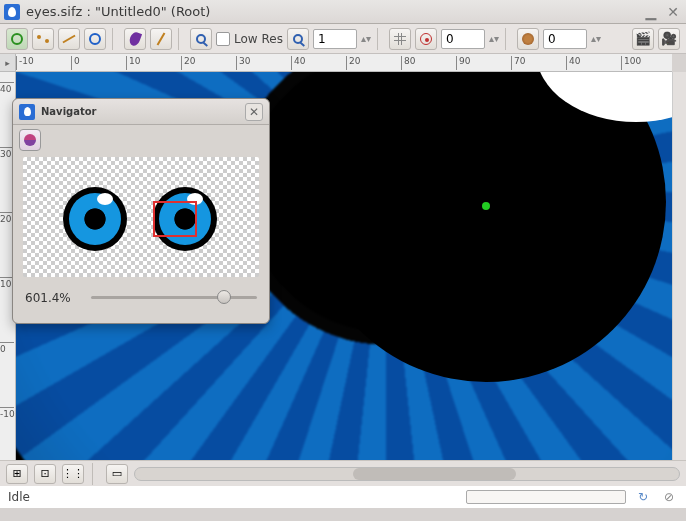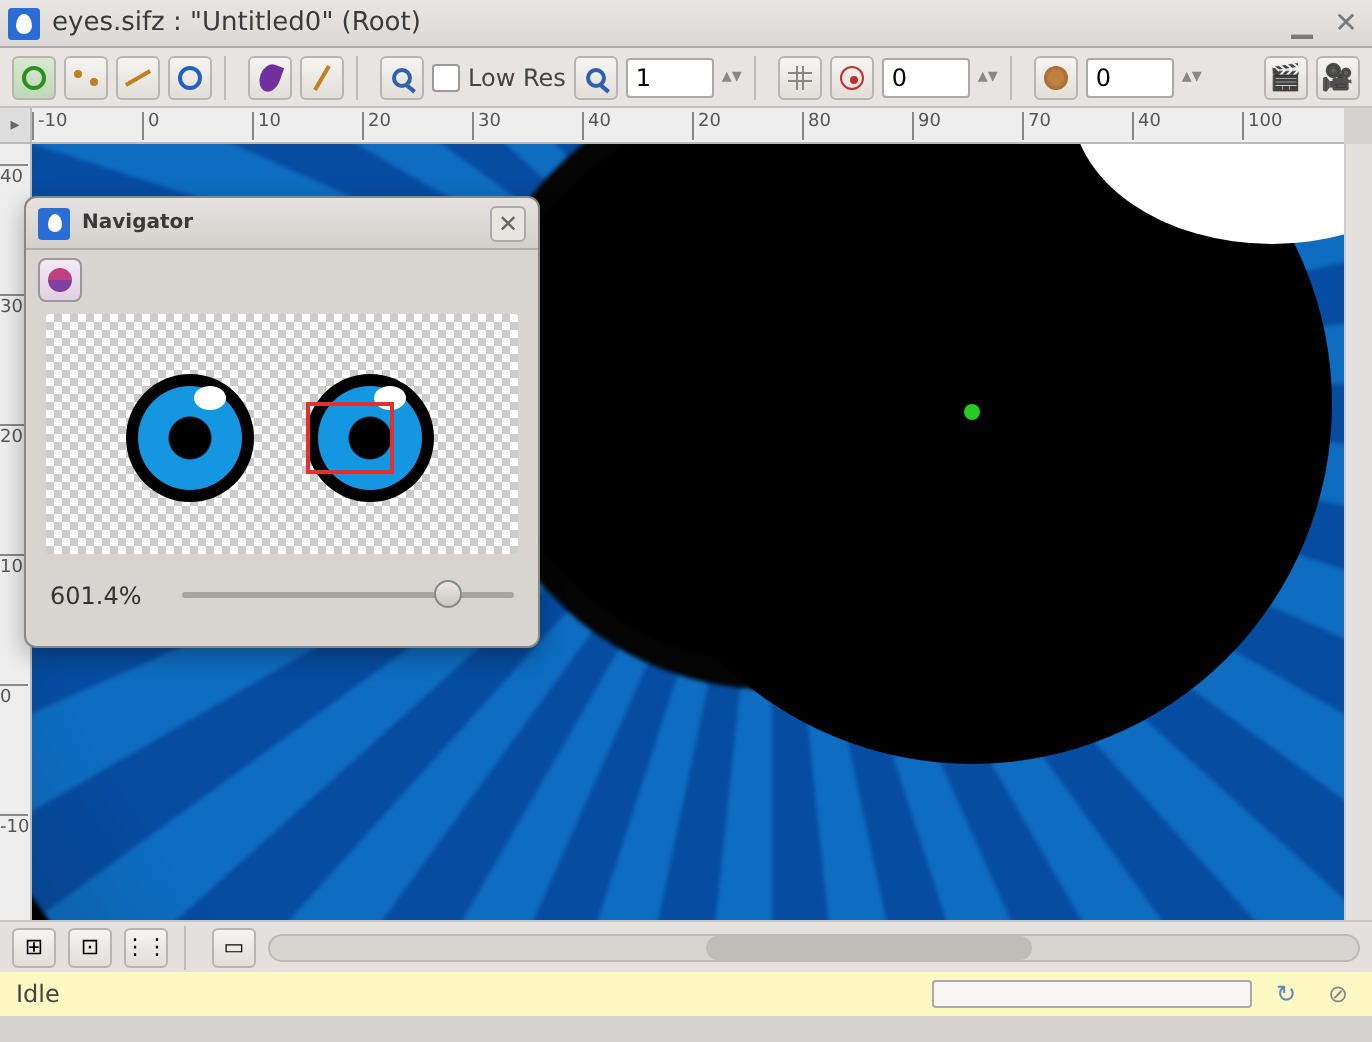--- a/index.html
+++ b/index.html
@@ -55,21 +55,21 @@
 .green-dot{position:absolute;width:8px;height:8px;border-radius:50%;background:#2c2;left:466px;top:130px;}
 
 .vscroll{position:absolute;right:0;top:18px;bottom:0;width:14px;background:#e4e0de;border-left:1px solid #ccc;}
 
 
 .bottombar { height: 26px; background:#e4e0de; border-top:1px solid #c8c4c0; display:flex;align-items:center;padding:0 6px;gap:6px;}
 .bbtn{width:22px;height:20px;border:1px solid #b8b4b0;border-radius:3px;background:linear-gradient(#f6f4f2,#e2ded8);display:flex;align-items:center;justify-content:center;font-size:11px;}
 .hscroll{flex:1;height:14px;background:#d8d4d0;border:1px solid #bbb;border-radius:7px;position:relative;}
 .hscroll .thumb{position:absolute;left:40%;width:30%;height:100%;background:#c0bcb8;border-radius:7px;}
 
-.statusbar{height:22px;background:#fef9c3;display:flex;align-items:center;padding:0 8px;font-size:12px;color:#444;gap:8px;}
+.statusbar{height:22px;background:#ffffff;display:flex;align-items:center;padding:0 8px;font-size:12px;color:#444;gap:8px;}
 .statusbar .progress{margin-left:auto;width:160px;height:14px;border:1px solid #aaa;border-radius:2px;background:#f8f6f4;}
 .statusbar .sbtn{width:18px;height:18px;display:flex;align-items:center;justify-content:center;color:#5a8ac8;}
 
 
 .navigator{position:absolute;left:12px;top:98px;width:258px;height:226px;background:#d8d4d0;border:1px solid #8a8682;border-radius:6px;box-shadow:0 4px 12px rgba(0,0,0,0.3);}
 .nav-title{height:26px;background:linear-gradient(#e6e2e0,#d4d0cc);border-bottom:1px solid #b0aca8;border-radius:6px 6px 0 0;display:flex;align-items:center;padding:0 6px;}
 .nav-title .nicon{width:16px;height:16px;background:#2a6dd4;border-radius:2px;display:flex;align-items:center;justify-content:center;}
 .nav-title .nicon::after{content:"";width:7px;height:9px;background:#fff;border-radius:50% 50% 50% 50%/60% 60% 40% 40%;}
 .nav-title .ntext{margin-left:6px;font-size:10px;font-weight:bold;color:#3a3a3a;}
 .nav-title .nclose{margin-left:auto;width:18px;height:18px;border:1px solid #aaa;border-radius:3px;background:#e8e4e0;display:flex;align-items:center;justify-content:center;font-size:12px;color:#666;}

